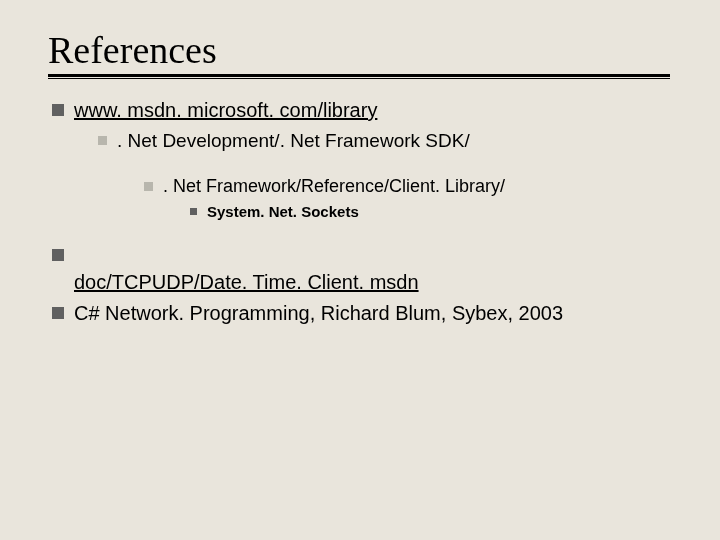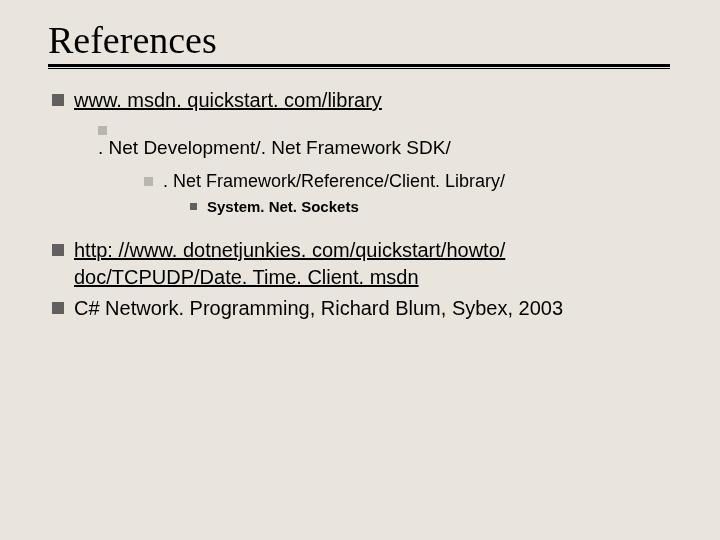--- a/index.html
+++ b/index.html
@@ -10,21 +10,21 @@
     background: #e9e5dc;
     font-family: Verdana, Geneva, sans-serif;
     color: #000;
     overflow: hidden;
   }
   .slide {
     width: 645px;
     height: 540px;
     position: relative;
     box-sizing: border-box;
-    padding: 18px 48px 0 48px;
+    padding: 28px 48px 0 48px;
   }
   .title {
     font-family: Georgia, "Times New Roman", serif;
     font-size: 38px;
     font-weight: 400;
     margin: 0 0 2px 0;
   }
   .rule-thick {
     border: none;
     border-top: 3px solid #000;
@@ -50,21 +50,21 @@
     display: inline-block;
     margin-top: 7px;
   }
   .sq-lg {
     width: 12px;
     height: 12px;
     background: #606060;
     margin-right: 10px;
   }
   .l1 { padding-left: 4px; margin-bottom: 4px; }
-  .l2 { padding-left: 50px; margin-bottom: 8px; flex-direction: column; }
+  .l2 { padding-left: 50px; margin-bottom: 20px; }
   .l3 { padding-left: 96px; margin-bottom: 4px; }
   .l4 { padding-left: 142px; margin-bottom: 4px; }
   .sq-md {
     width: 9px;
     height: 9px;
     background: #b8b6ad;
     margin-right: 10px;
     margin-top: 8px;
   }
   .sq-sm {
@@ -86,41 +86,41 @@
 <div class="slide">
 
   <h1 class="title">References</h1>
   <hr class="rule-thick">
   <hr class="rule-thin">
 
   <div class="content">
 
     <div class="row l1">
       <span class="bullet sq-lg"></span>
-      <span class="link">www. msdn. quickstart. com/library</span>
+      <span class="link">www. msdn. microsoft. com/library</span>
     </div>
     <div class="row l2">
       <span class="bullet sq-md"></span>
       <span class="txt-l2">. Net Development/. Net Framework SDK/</span>
     </div>
     <div class="row l3">
       <span class="bullet sq-md"></span>
       <span class="txt-l3">. Net Framework/Reference/Client. Library/</span>
     </div>
     <div class="row l4">
       <span class="bullet sq-sm"></span>
       <span class="txt-l4">System. Net. Sockets</span>
     </div>
 
     <div class="gap"></div>
 
     <div class="row l1">
       <span class="bullet sq-lg"></span>
       <span>
-        <span class="link">http: //www. dotnetjunkies. com/quickstart/howto/</span><br>
+        <br>
         <span class="link">doc/TCPUDP/Date. Time. Client. msdn</span>
       </span>
     </div>
 
     <div class="row l1">
       <span class="bullet sq-lg"></span>
       <span>C# Network. Programming, Richard Blum, Sybex, 2003</span>
     </div>
 
     <div class="gap"></div>

